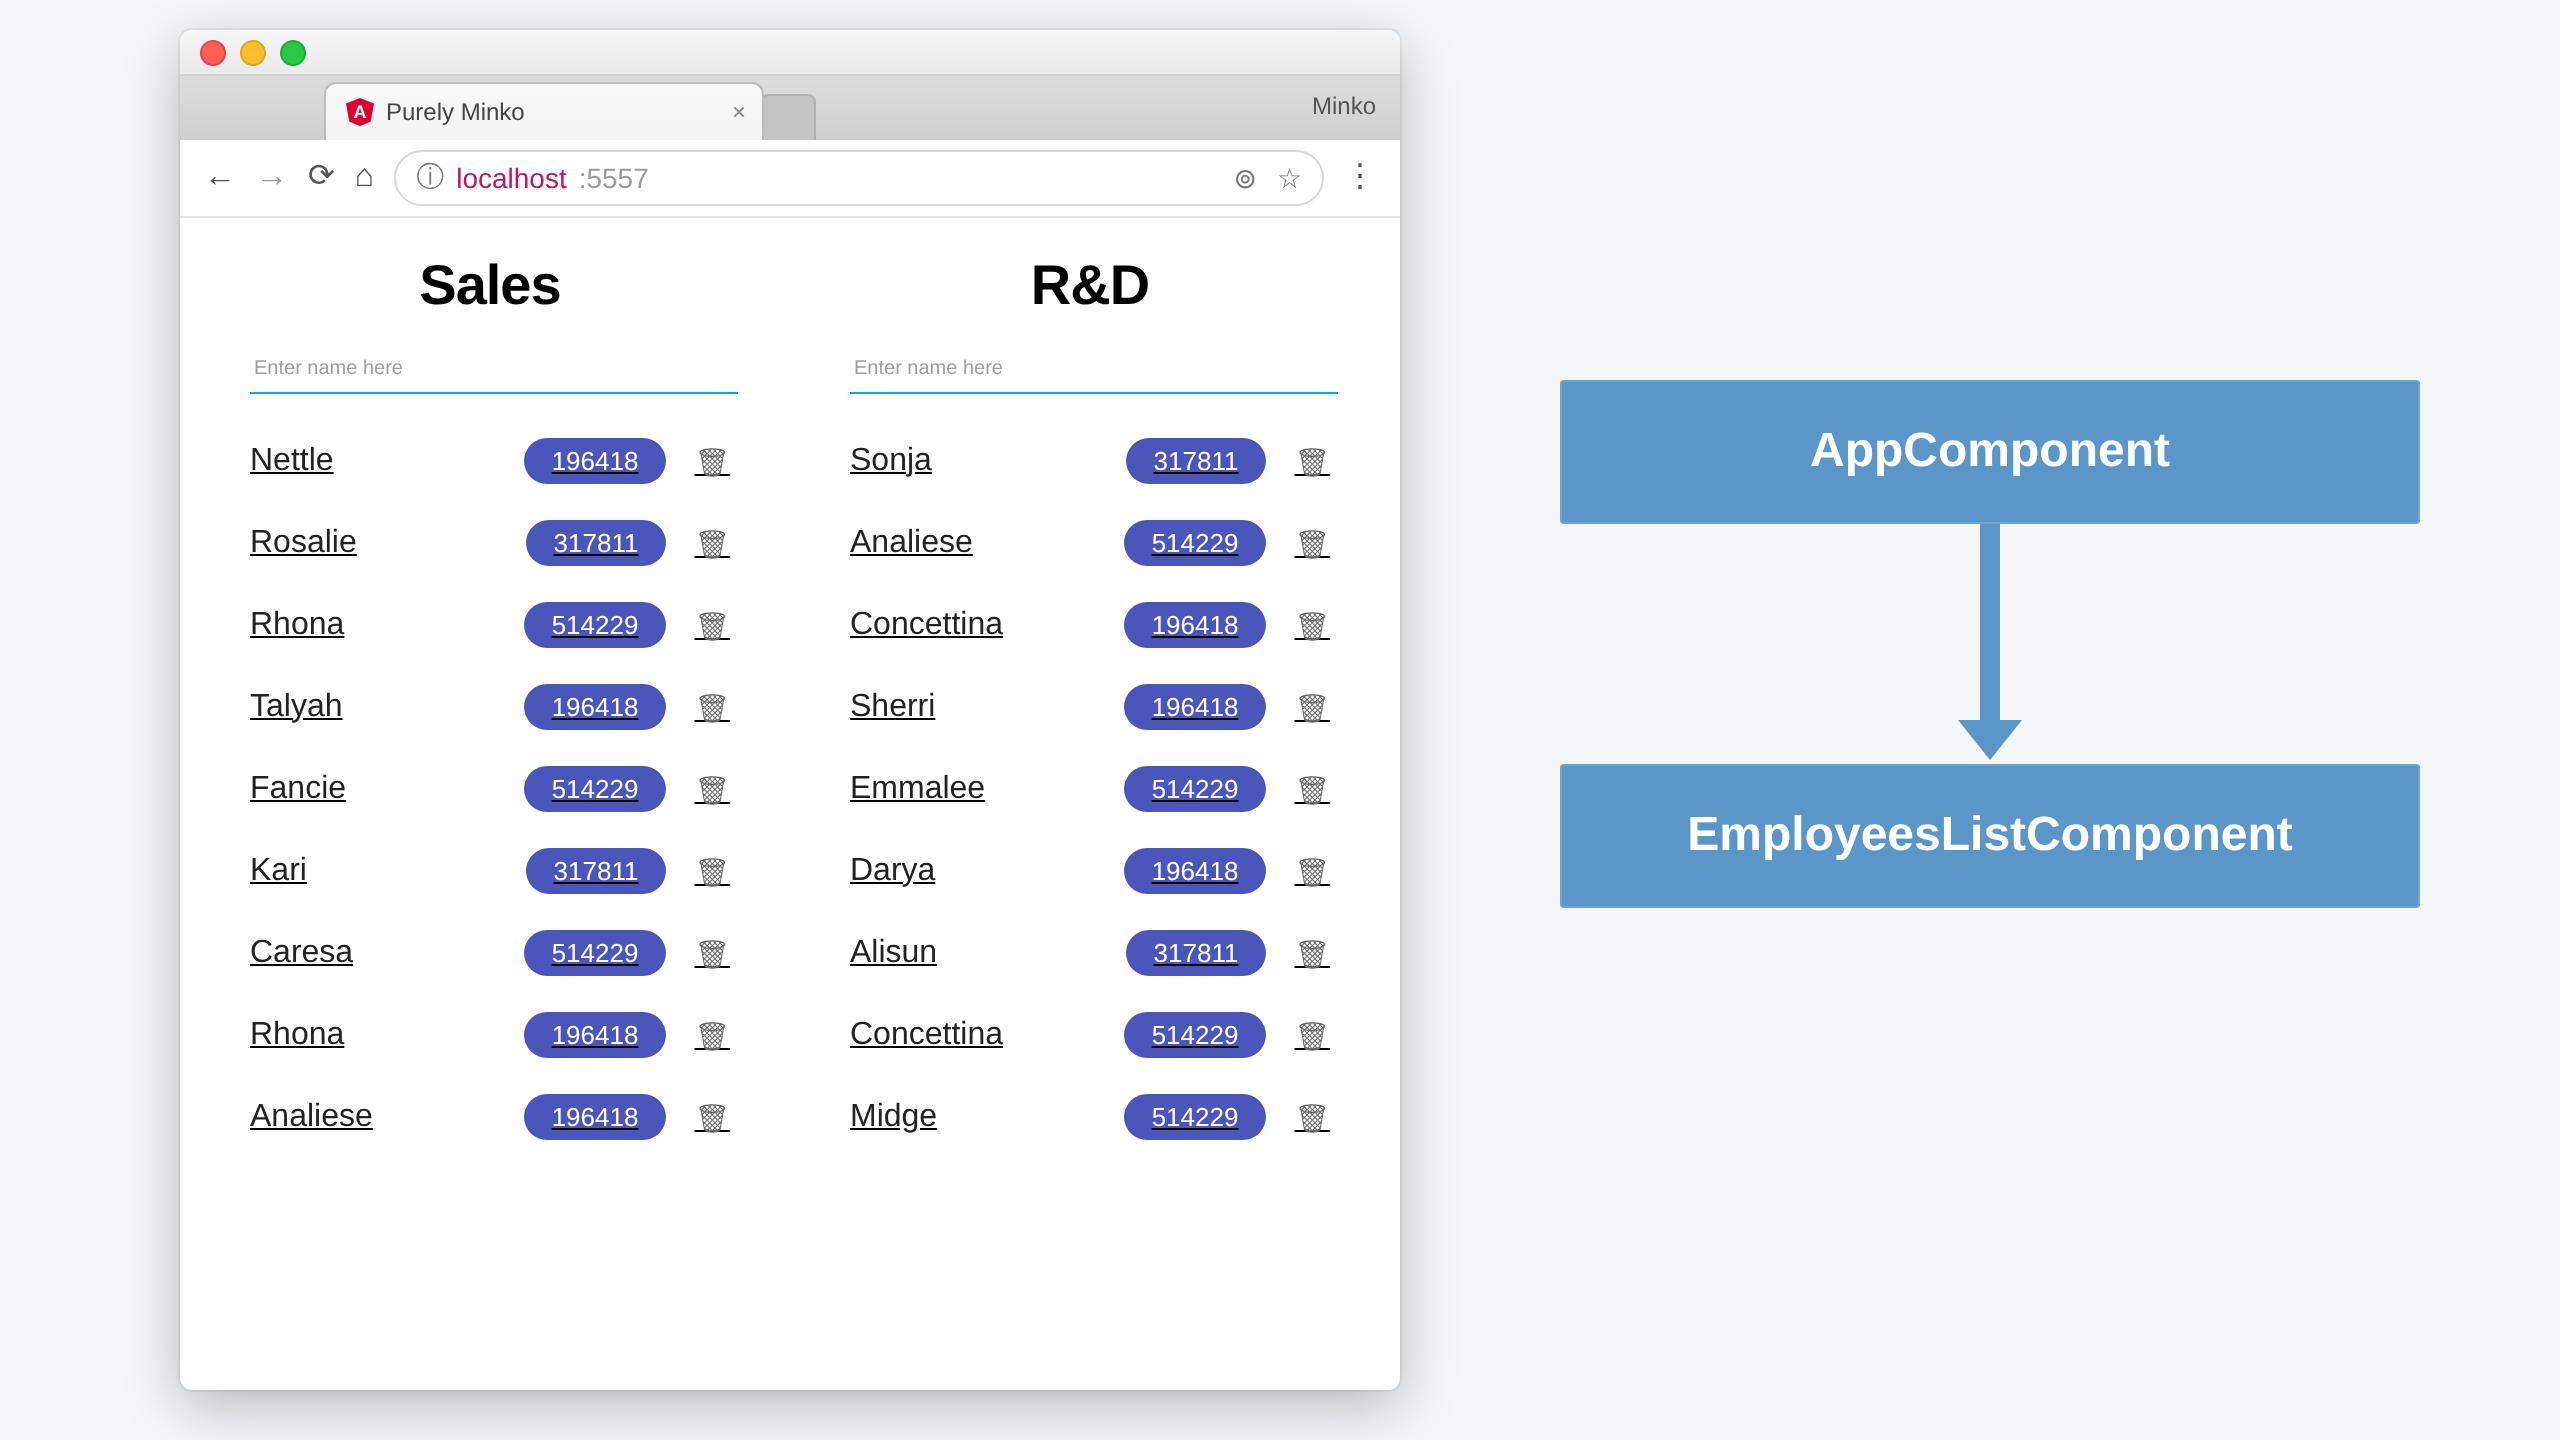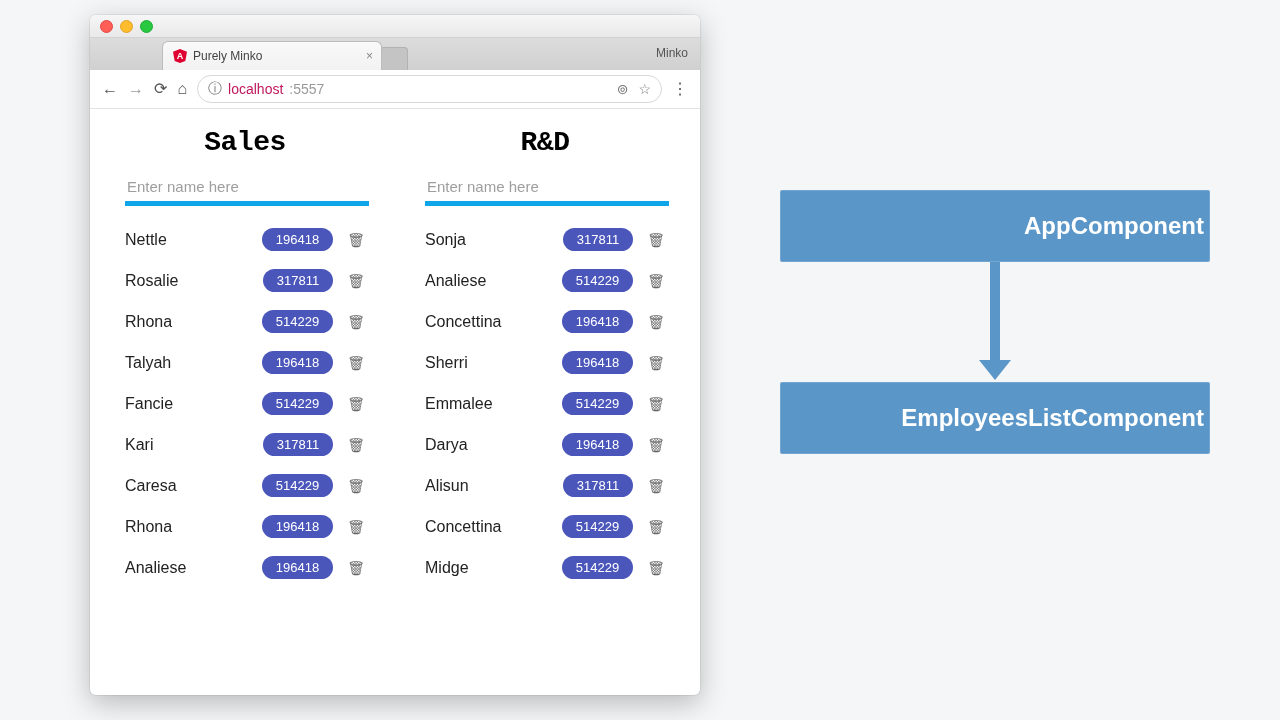--- a/index.html
+++ b/index.html
@@ -106,43 +106,43 @@
   
   .page {
     position:absolute; top:92px; left:0; right:0; bottom:0;
     overflow:hidden; padding: 20px 28px 0;
     box-sizing:border-box;
   }
   .cols { display:flex; gap:60px; justify-content:center; }
   .col { width: 240px; }
   .col h2 {
     text-align:center; margin:0 0 14px;
-    font-size:28px; font-weight:700; letter-spacing:-.5px;font-family:Liberation Mono, monospace;
+    font-size:28px; font-weight:700; letter-spacing:-.5px;
   }
   .name-input {
-    width:100%; border:none; border-bottom:5px solid #0ea5e9;
-    font-size:15px; padding:6px 2px; outline:none; color:#333;
+    width:100%; border:none; border-bottom:1px solid #0ea5e9;
+    font-size:10px; padding:6px 2px; outline:none; color:#333;
     background:transparent;
   }
   .name-input::placeholder { color:#9e9e9e; }
-  .rows { margin-top:22px; display:flex; flex-direction:column; gap:18px; }
+  .rows { margin-top:22px; display:flex; flex-direction:column; gap:18px;text-decoration:underline; }
   .row { display:flex; align-items:center; }
   .row .nm { flex:1; font-size:16px; color:#222; }
   .pill {
     background:#4b56bb; color:#fff; font-size:13px;
     padding:4px 14px; border-radius:999px; font-weight:500;
     margin-right:14px;
   }
   .trash { color:#666; font-size:14px; cursor:pointer; }
   
   .diagram {
     position:absolute; left:780px; top:190px; width:430px;
   }
   .dbox {
-    background:#5a97c8; color:#fff; text-align:right;
+    background:#5a97c8; color:#fff; text-align:center;
     font-size:24px; font-weight:600; padding:22px 6px;
     border-radius:2px;
     box-shadow: inset 0 0 0 1px rgba(255,255,255,.15);
   }
   .arrow-wrap { height:120px; display:flex; justify-content:center; align-items:flex-start; }
   .arrow {
     position:relative; width:10px; height:100px; background:#5a97c8; margin-top:0;
   }
   .arrow::after{
     content:""; position:absolute; left:50%; bottom:-18px; transform:translateX(-50%);

